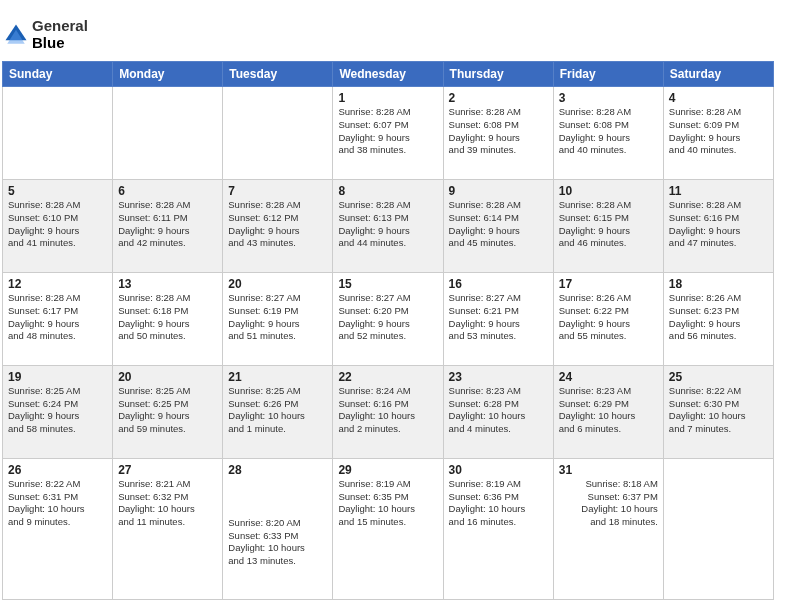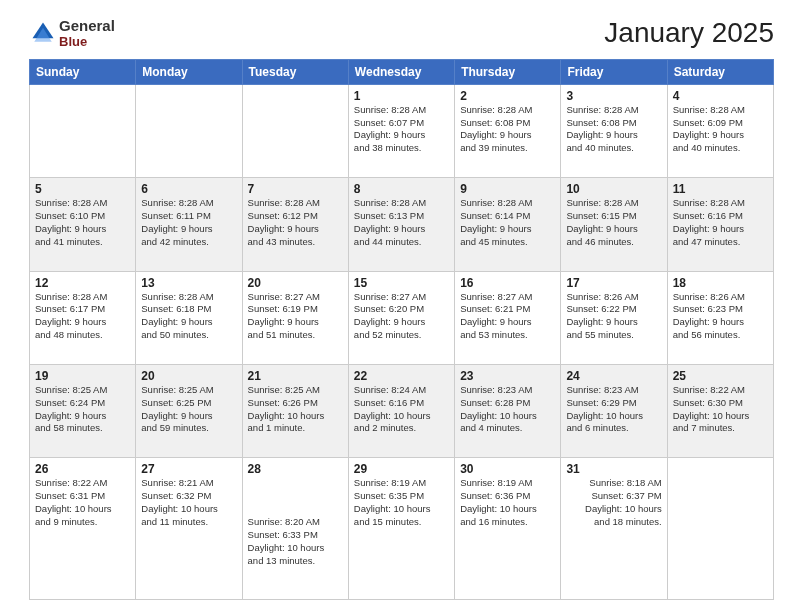--- a/index.html
+++ b/index.html
@@ -6,21 +6,21 @@
     body {
       font-family: Arial, sans-serif;
       background: #fff;
       width: 792px;
       height: 612px;
       overflow: hidden;
     }
     .page {
       width: 792px;
       height: 612px;
-      padding: 18px 18px 12px 29px;
+      padding: 18px 18px 12px 2px;
       display: flex;
       flex-direction: column;
     }
     .header {
       display: flex;
       justify-content: space-between;
       align-items: flex-start;
       margin-bottom: 10px;
     }
     .logo {
@@ -32,23 +32,23 @@
       display: flex;
       flex-direction: column;
       line-height: 1.1;
     }
     .logo-general {
       font-size: 15px;
       font-weight: bold;
       color: #333;
     }
     .logo-blue {
-      font-size: 13px;
+      font-size: 15px;
       font-weight: bold;
-      color: #7f1d1d;
+      color: #000000;
     }
     .logo-icon {
       width: 28px;
       height: 28px;
       margin-right: 2px;
     }
     .title-block {
       text-align: right;
     }
     .month-title {
@@ -115,21 +115,20 @@
       <svg class="logo-icon" viewBox="0 0 32 32" xmlns="http://www.w3.org/2000/svg">
         <polygon points="16,4 28,22 4,22" fill="#1a5fb4"></polygon>
         <polygon points="16,10 26,26 6,26" fill="#5599ee" opacity="0.5"></polygon>
       </svg>
       <div class="logo-text">
         <span class="logo-general">General</span>
         <span class="logo-blue">Blue</span>
       </div>
     </div>
     <div class="title-block">
-      <div class="month-title">January 2025</div>
     </div>
   </div>
 
   <table class="calendar">
     <thead>
       <tr>
       <th>Sunday</th>
           <th>Monday</th>
           <th>Tuesday</th>
           <th>Wednesday</th>

